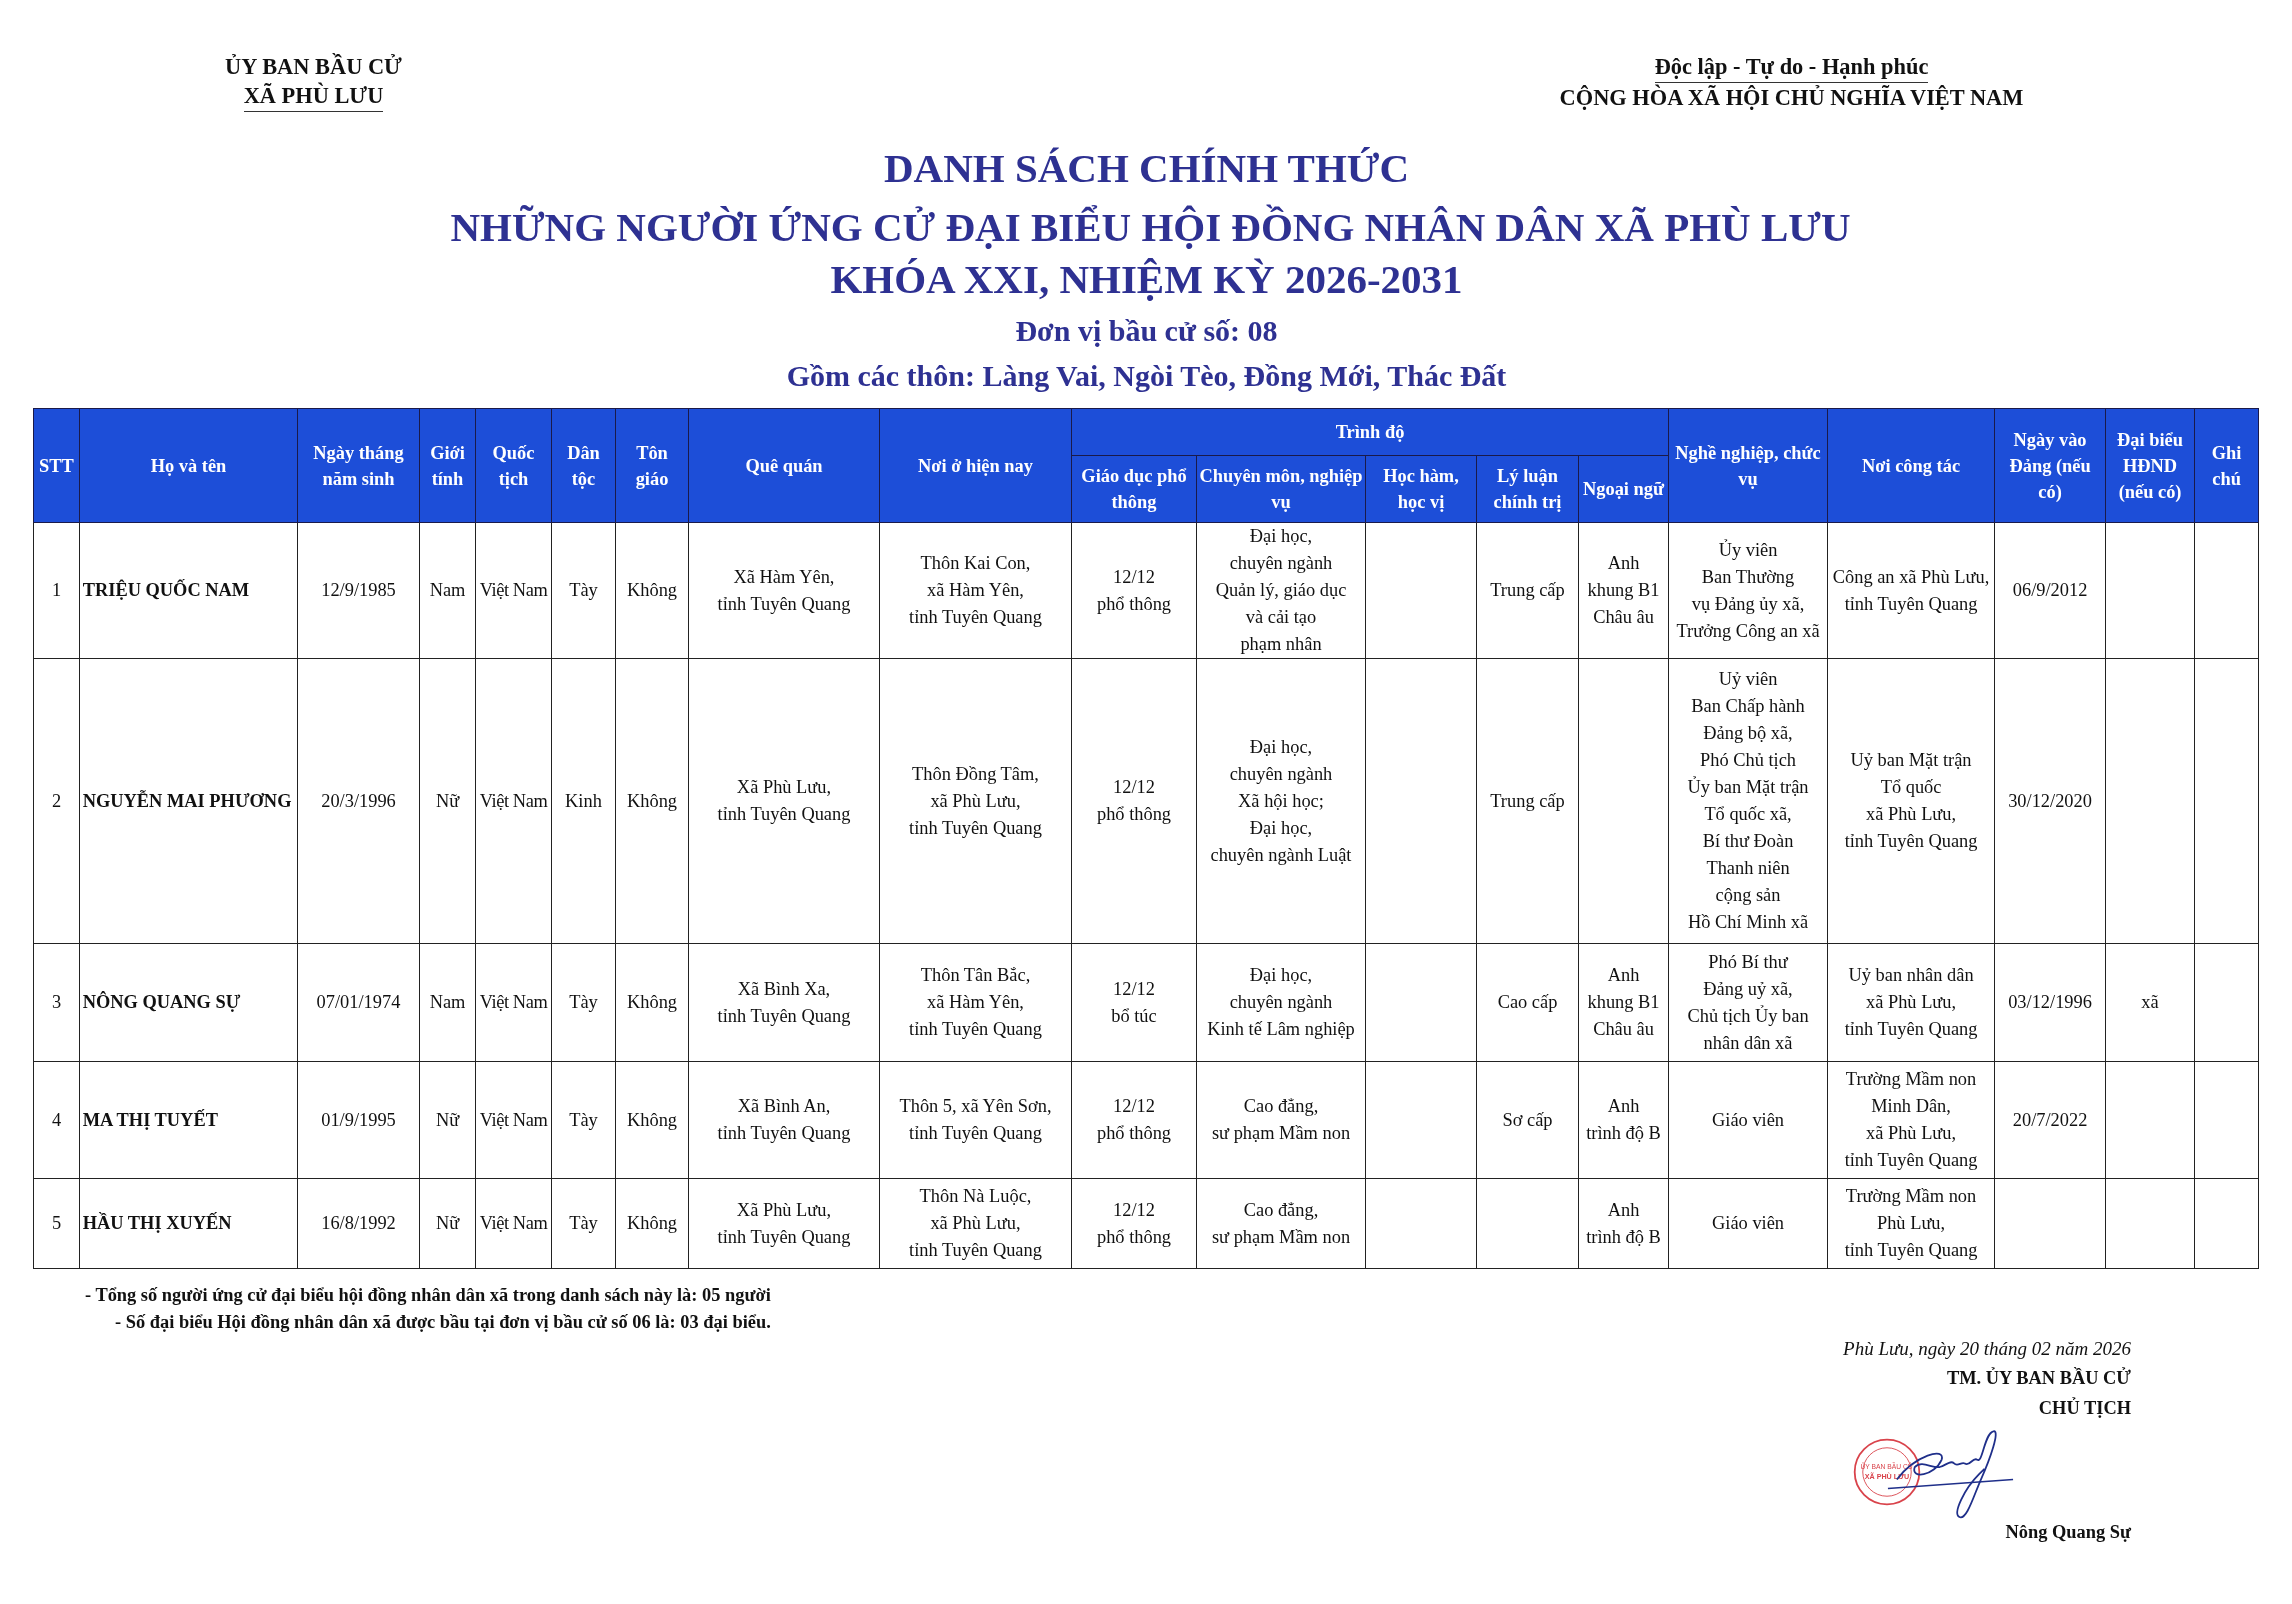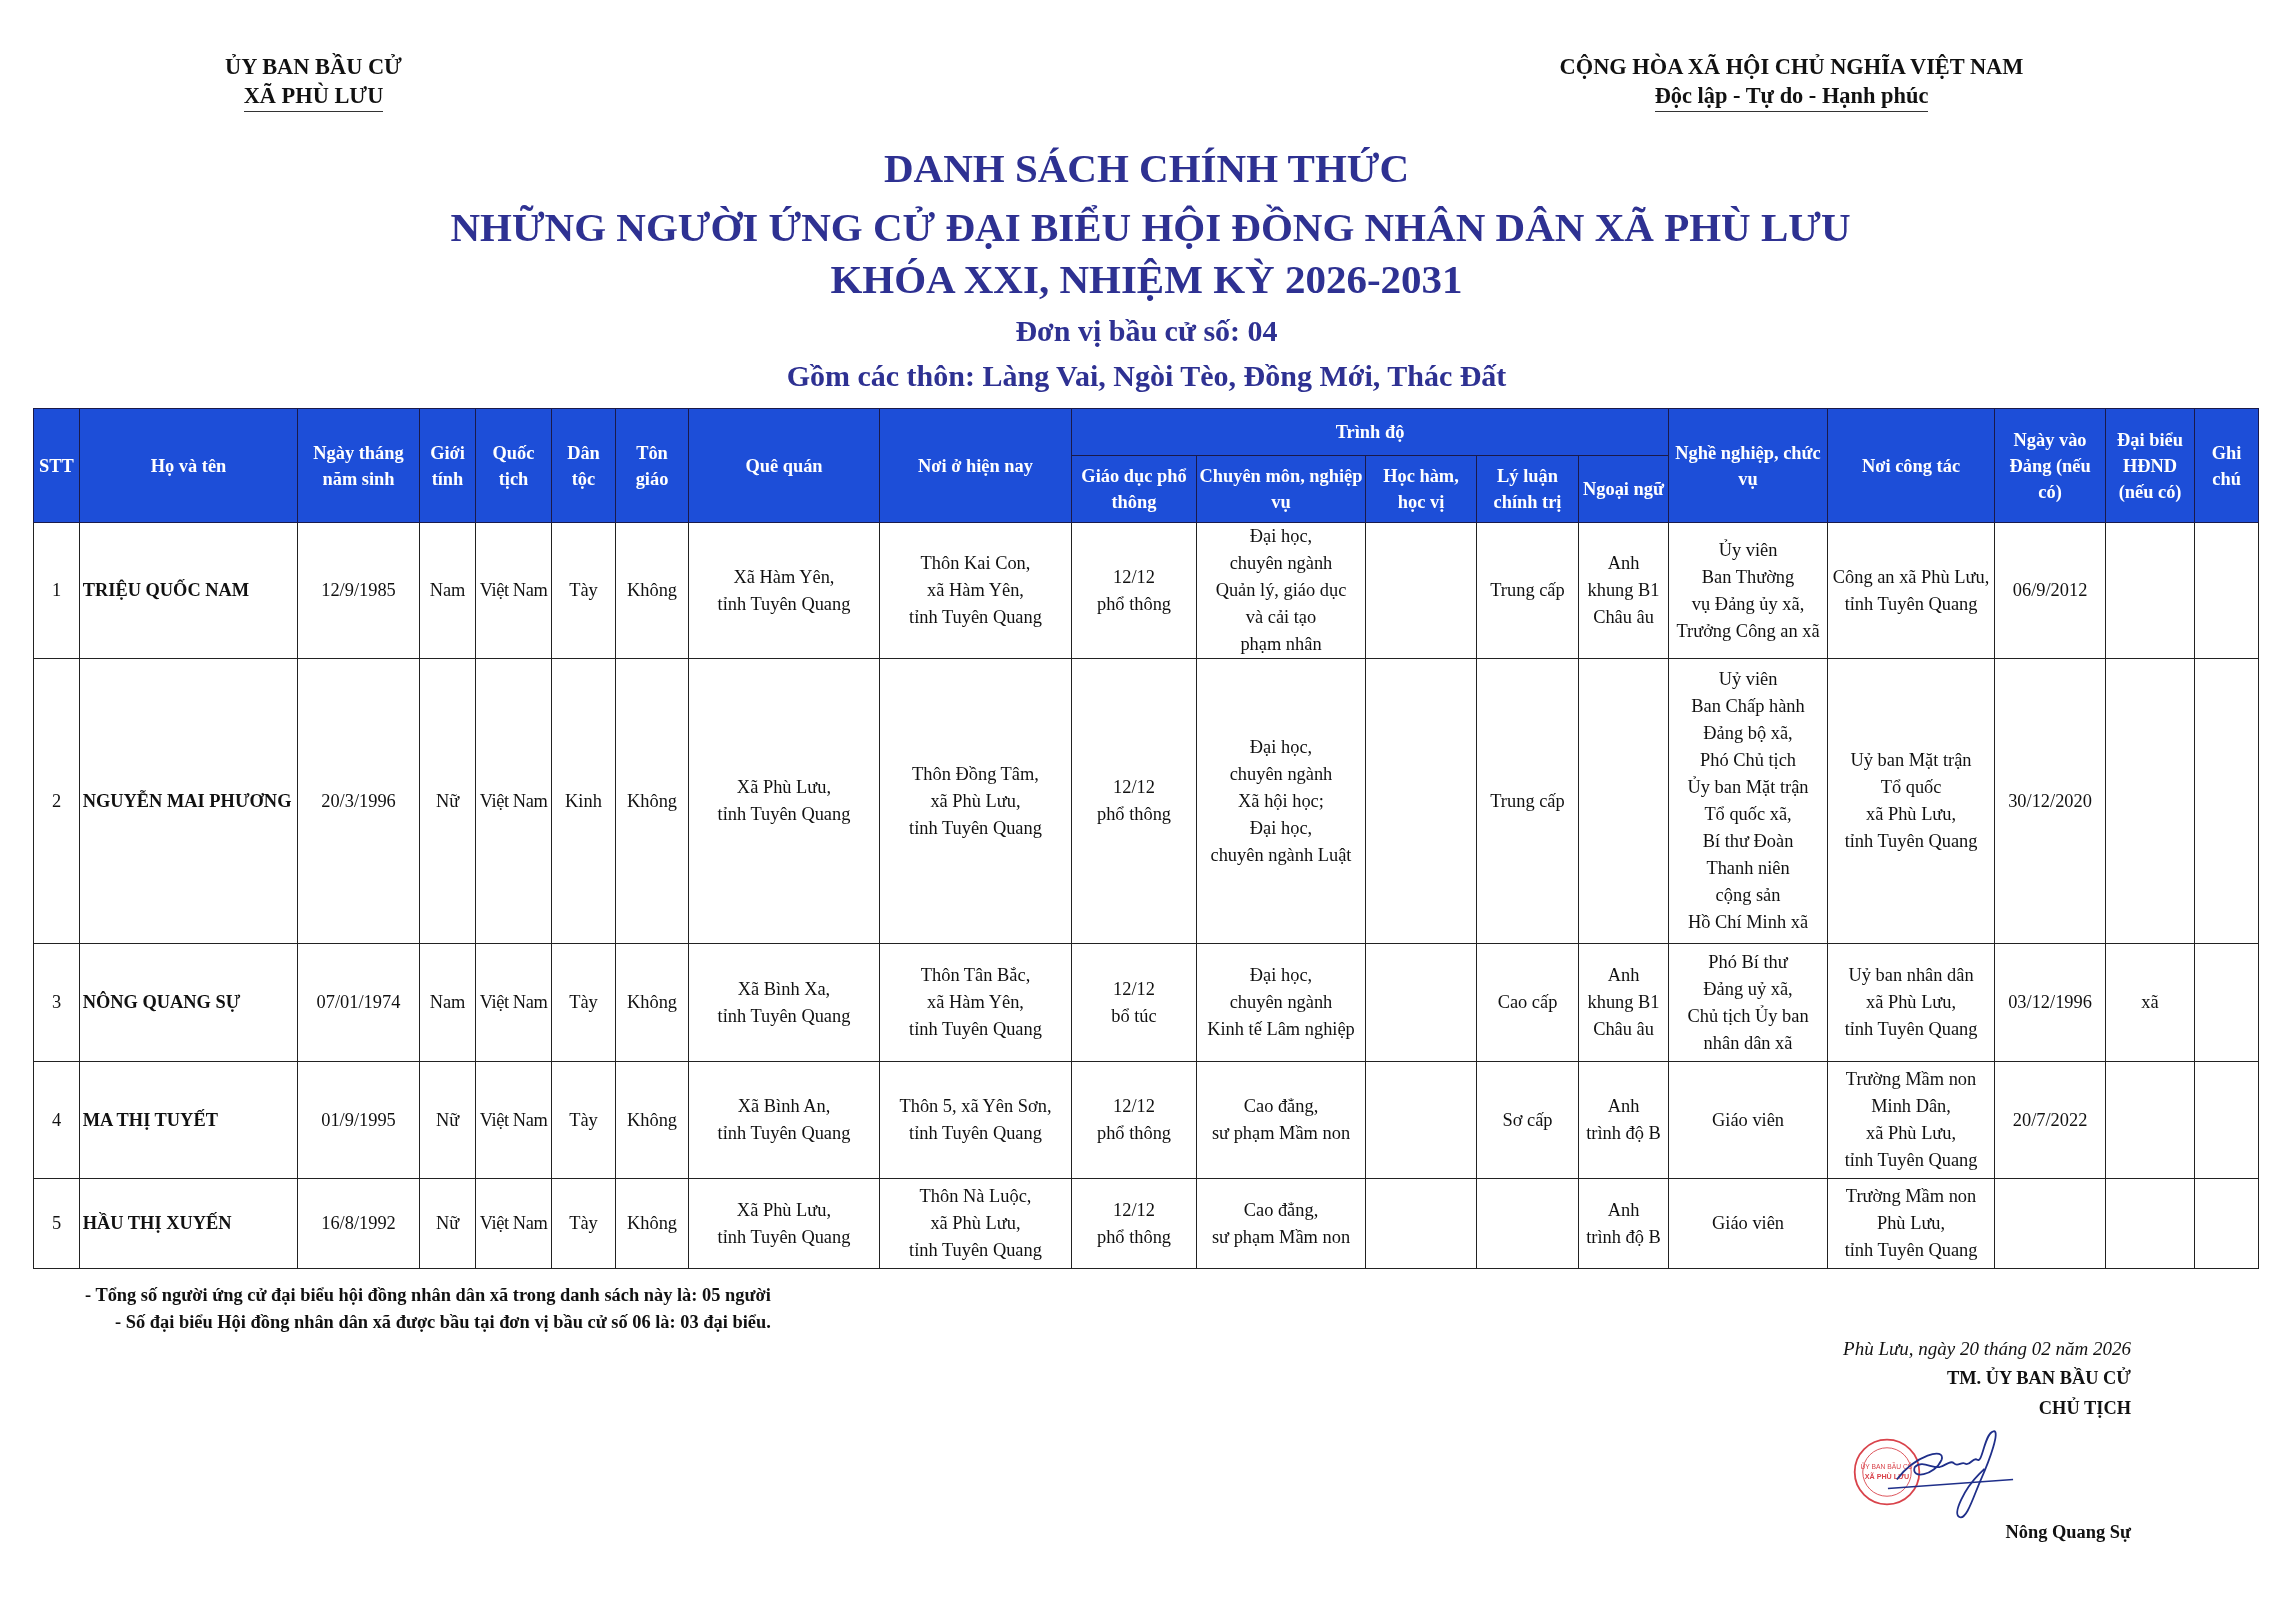--- a/index.html
+++ b/index.html
@@ -31,29 +31,29 @@
   .stamp { position:absolute; left:97px; top:103px; width:70px; height:70px; }
 </style>
 </head>
 <body>
 
 <div class="hdr-left">
   <div>ỦY BAN BẦU CỬ</div>
   <div><span class="uline">XÃ PHÙ LƯU</span></div>
 </div>
 <div class="hdr-right">
+  <div><span class="uline">Độc lập - Tự do - Hạnh phúc</span></div>
   <div>CỘNG HÒA XÃ HỘI CHỦ NGHĨA VIỆT NAM</div>
-  <div><span class="uline">Độc lập - Tự do - Hạnh phúc</span></div>
 </div>
 
 <div class="titles">
   <div class="t1">DANH SÁCH CHÍNH THỨC</div>
   <div class="t2">NHỮNG NGƯỜI ỨNG CỬ ĐẠI BIỂU HỘI ĐỒNG NHÂN DÂN XÃ PHÙ LƯU</div>
   <div class="t3">KHÓA XXI, NHIỆM KỲ 2026-2031</div>
-  <div class="t4">Đơn vị bầu cử số: 04</div>
+  <div class="t4">Đơn vị bầu cử số: 08</div>
   <div class="t5">Gồm các thôn: Làng Vai, Ngòi Tèo, Đồng Mới, Thác Đất</div>
 </div>
 
 <table class="cands">
   <colgroup>
     <col style="width:46px">
       <col style="width:218px">
       <col style="width:122px">
       <col style="width:56px">
     <col style="width:76px">

